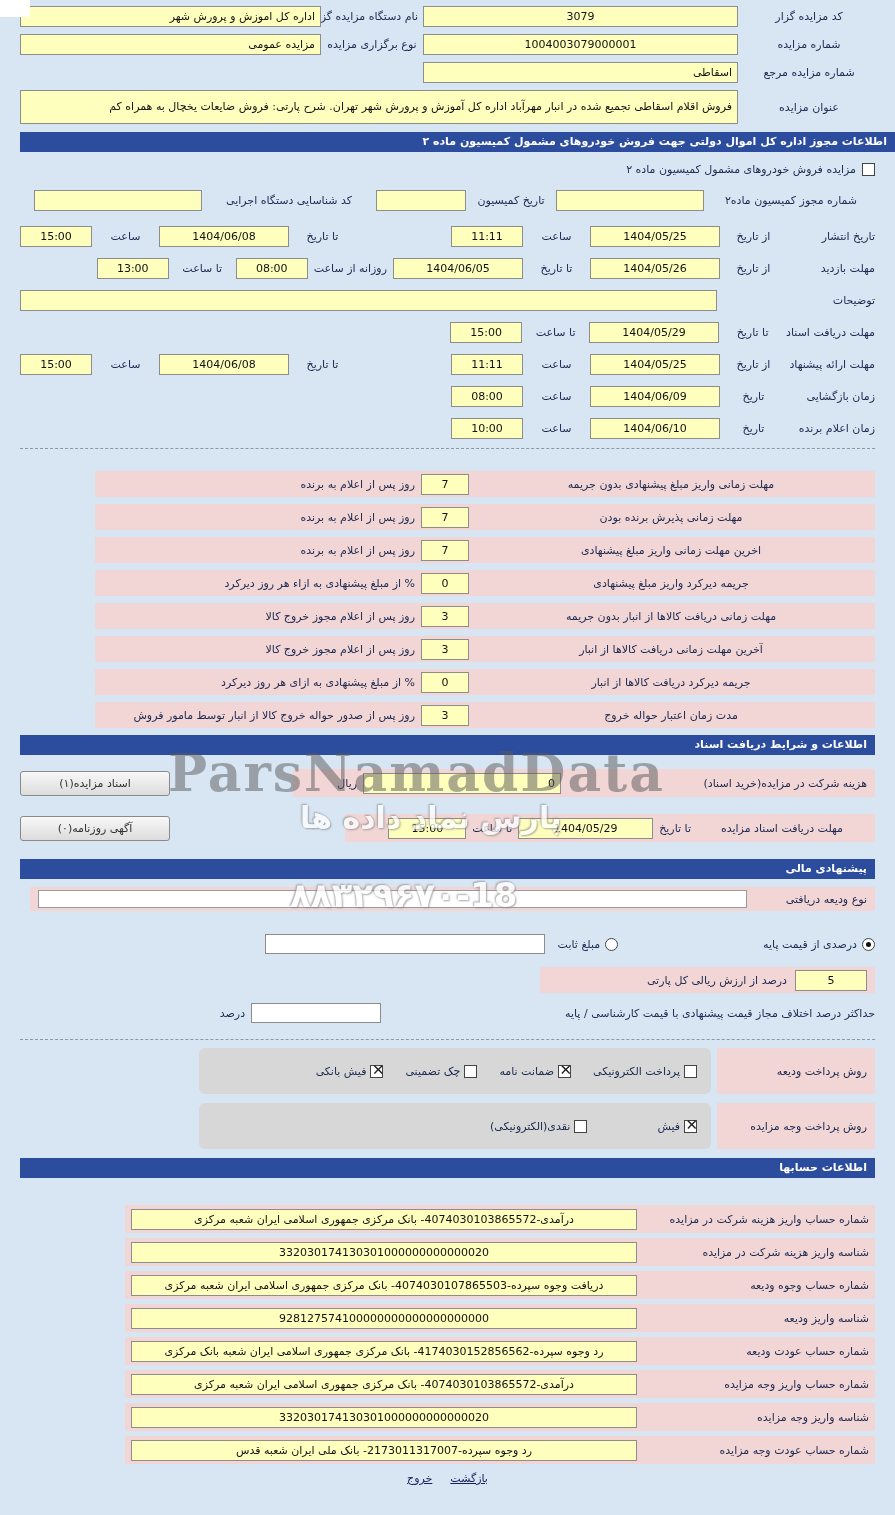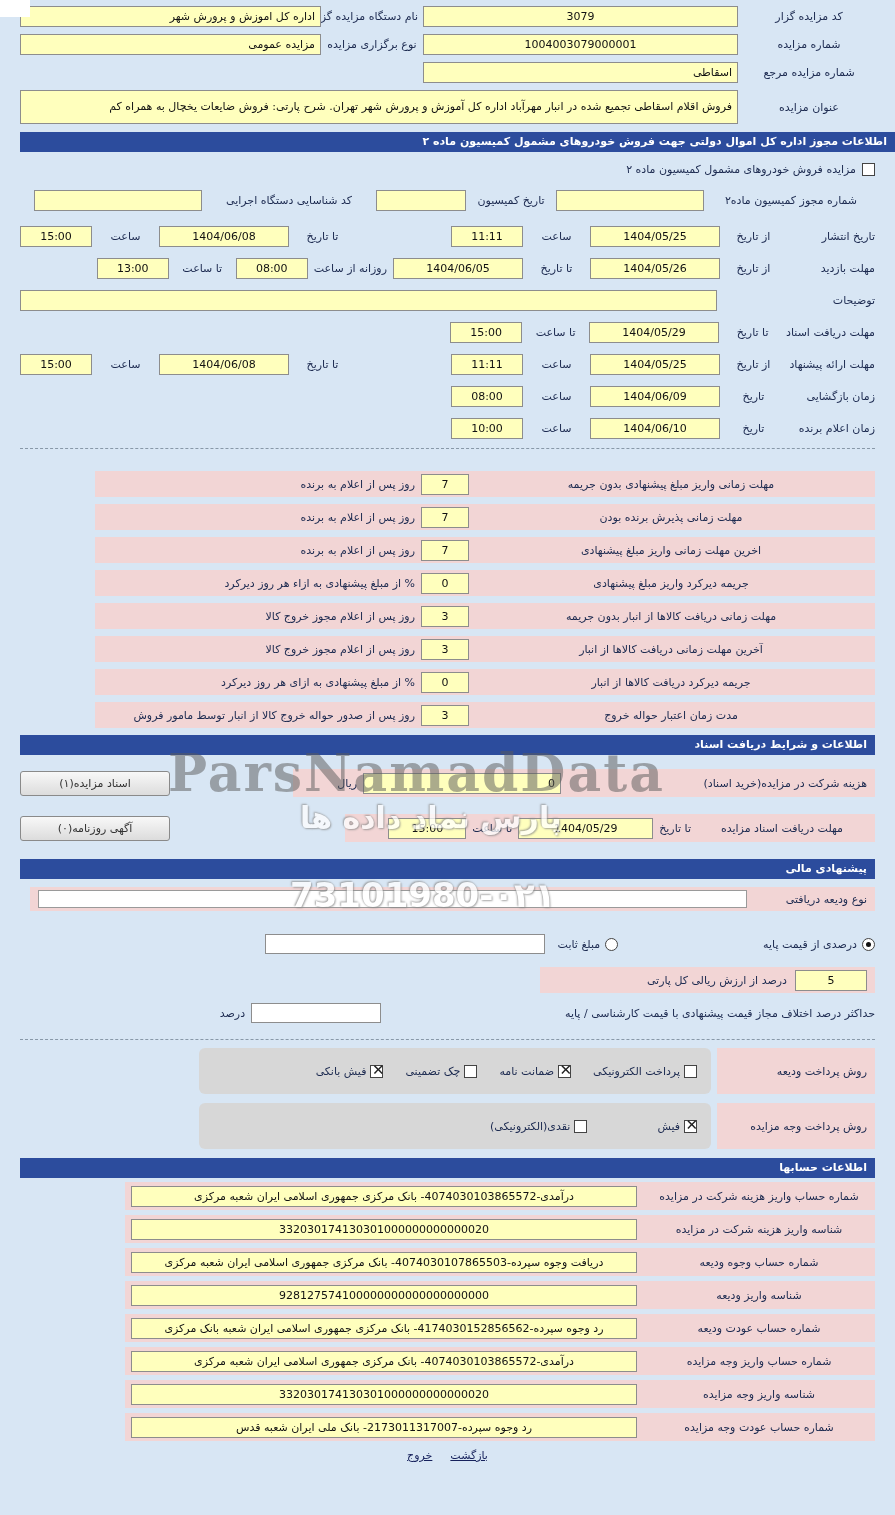--- a/index.html
+++ b/index.html
@@ -62,21 +62,21 @@
   .diffrow{display:flex;align-items:center;margin:0 20px 0 20px;height:24px;gap:6px}
   .diffinput{width:130px;height:20px;background:#fff;border:1px solid #8d8d8d;margin-right:178px}
 
   .payrow{display:flex;align-items:stretch;margin:8px 20px 9px 20px;height:46px;gap:6px}
   .paylabel{width:158px;background:#f2d5d5;display:flex;align-items:center;justify-content:flex-start;padding:0 8px}
   .paybox{width:512px;background:#d7d7d7;border-radius:6px;display:flex;align-items:center;gap:22px;padding:0 14px}
   .payopt{display:flex;align-items:flex-end;gap:4px;white-space:nowrap}
   .paybox.pay2{gap:70px}
 
   .acct{width:750px;margin:0 20px 5px auto;background:#f2d5d5;height:28px;display:flex;align-items:center;gap:8px;padding:0 6px}
-  .acctlabel{width:224px;text-align:center;white-space:nowrap;overflow:hidden;padding-left:4px}
+  .acctlabel{width:224px;text-align:right;white-space:nowrap;overflow:hidden;padding-left:4px}
   .acctval{flex:1;text-align:center}
 
   .footer{display:flex;justify-content:center;gap:18px;margin-top:8px}
   .flink{color:#16215c;text-decoration:underline;cursor:pointer;font-size:11px}
 
   .wm{position:absolute;pointer-events:none;white-space:nowrap}
   .wm-brand{top:742px;left:168px;font-size:52px;font-weight:bold;color:#5a5a5a;opacity:.5;letter-spacing:2px;font-family:"DejaVu Serif",serif}
   .wm-fa{top:800px;left:300px;font-size:30px;font-weight:bold;color:#fff;opacity:.75;text-shadow:1px 1px 2px #8a8a8a,-1px -1px 2px #8a8a8a}
   .wm-phone{top:875px;left:290px;font-size:34px;font-weight:bold;color:#fff;opacity:.75;text-shadow:1px 1px 2px #8a8a8a,-1px -1px 2px #8a8a8a}
 </style>
@@ -320,21 +320,21 @@
         <span class="cb checked"></span>
         <span class="lbl">فیش</span>
       </span>
       <span class="payopt">
         <span class="cb"></span>
         <span class="lbl">نقدی(الکترونیکی)</span>
       </span>
     </div>
   </div>
 
-  <div class="bar" style="margin-bottom:4px">اطلاعات حسابها</div>
+  <div class="bar" style="margin-bottom:27px">اطلاعات حسابها</div>
 
   <div class="acct">
     <div class="acctlabel">شماره حساب واریز هزینه شرکت در مزایده</div>
     <div class="ybox acctval">درآمدی-4074030103865572- بانک مرکزی جمهوری اسلامی ایران شعبه مرکزی</div>
   </div>
   <div class="acct">
     <div class="acctlabel">شناسه واریز هزینه شرکت در مزایده</div>
     <div class="ybox acctval">332030174130301000000000000020</div>
   </div>
   <div class="acct">
@@ -362,14 +362,14 @@
     <div class="ybox acctval">رد وجوه سپرده-2173011317007- بانک ملی ایران شعبه قدس</div>
   </div>
 
   <div class="footer">
     <span class="flink">بازگشت</span>
     <span class="flink">خروج</span>
   </div>
 
   <div class="wm wm-fa">پارس نماد داده ها</div>
   <div class="wm wm-brand">ParsNamadData</div>
-  <div class="wm wm-phone">73101980-۰۲۱</div>
+  <div class="wm wm-phone">۸۸۳۲۹۶۷۰-18</div>
 </div>
 
 </body></html>

